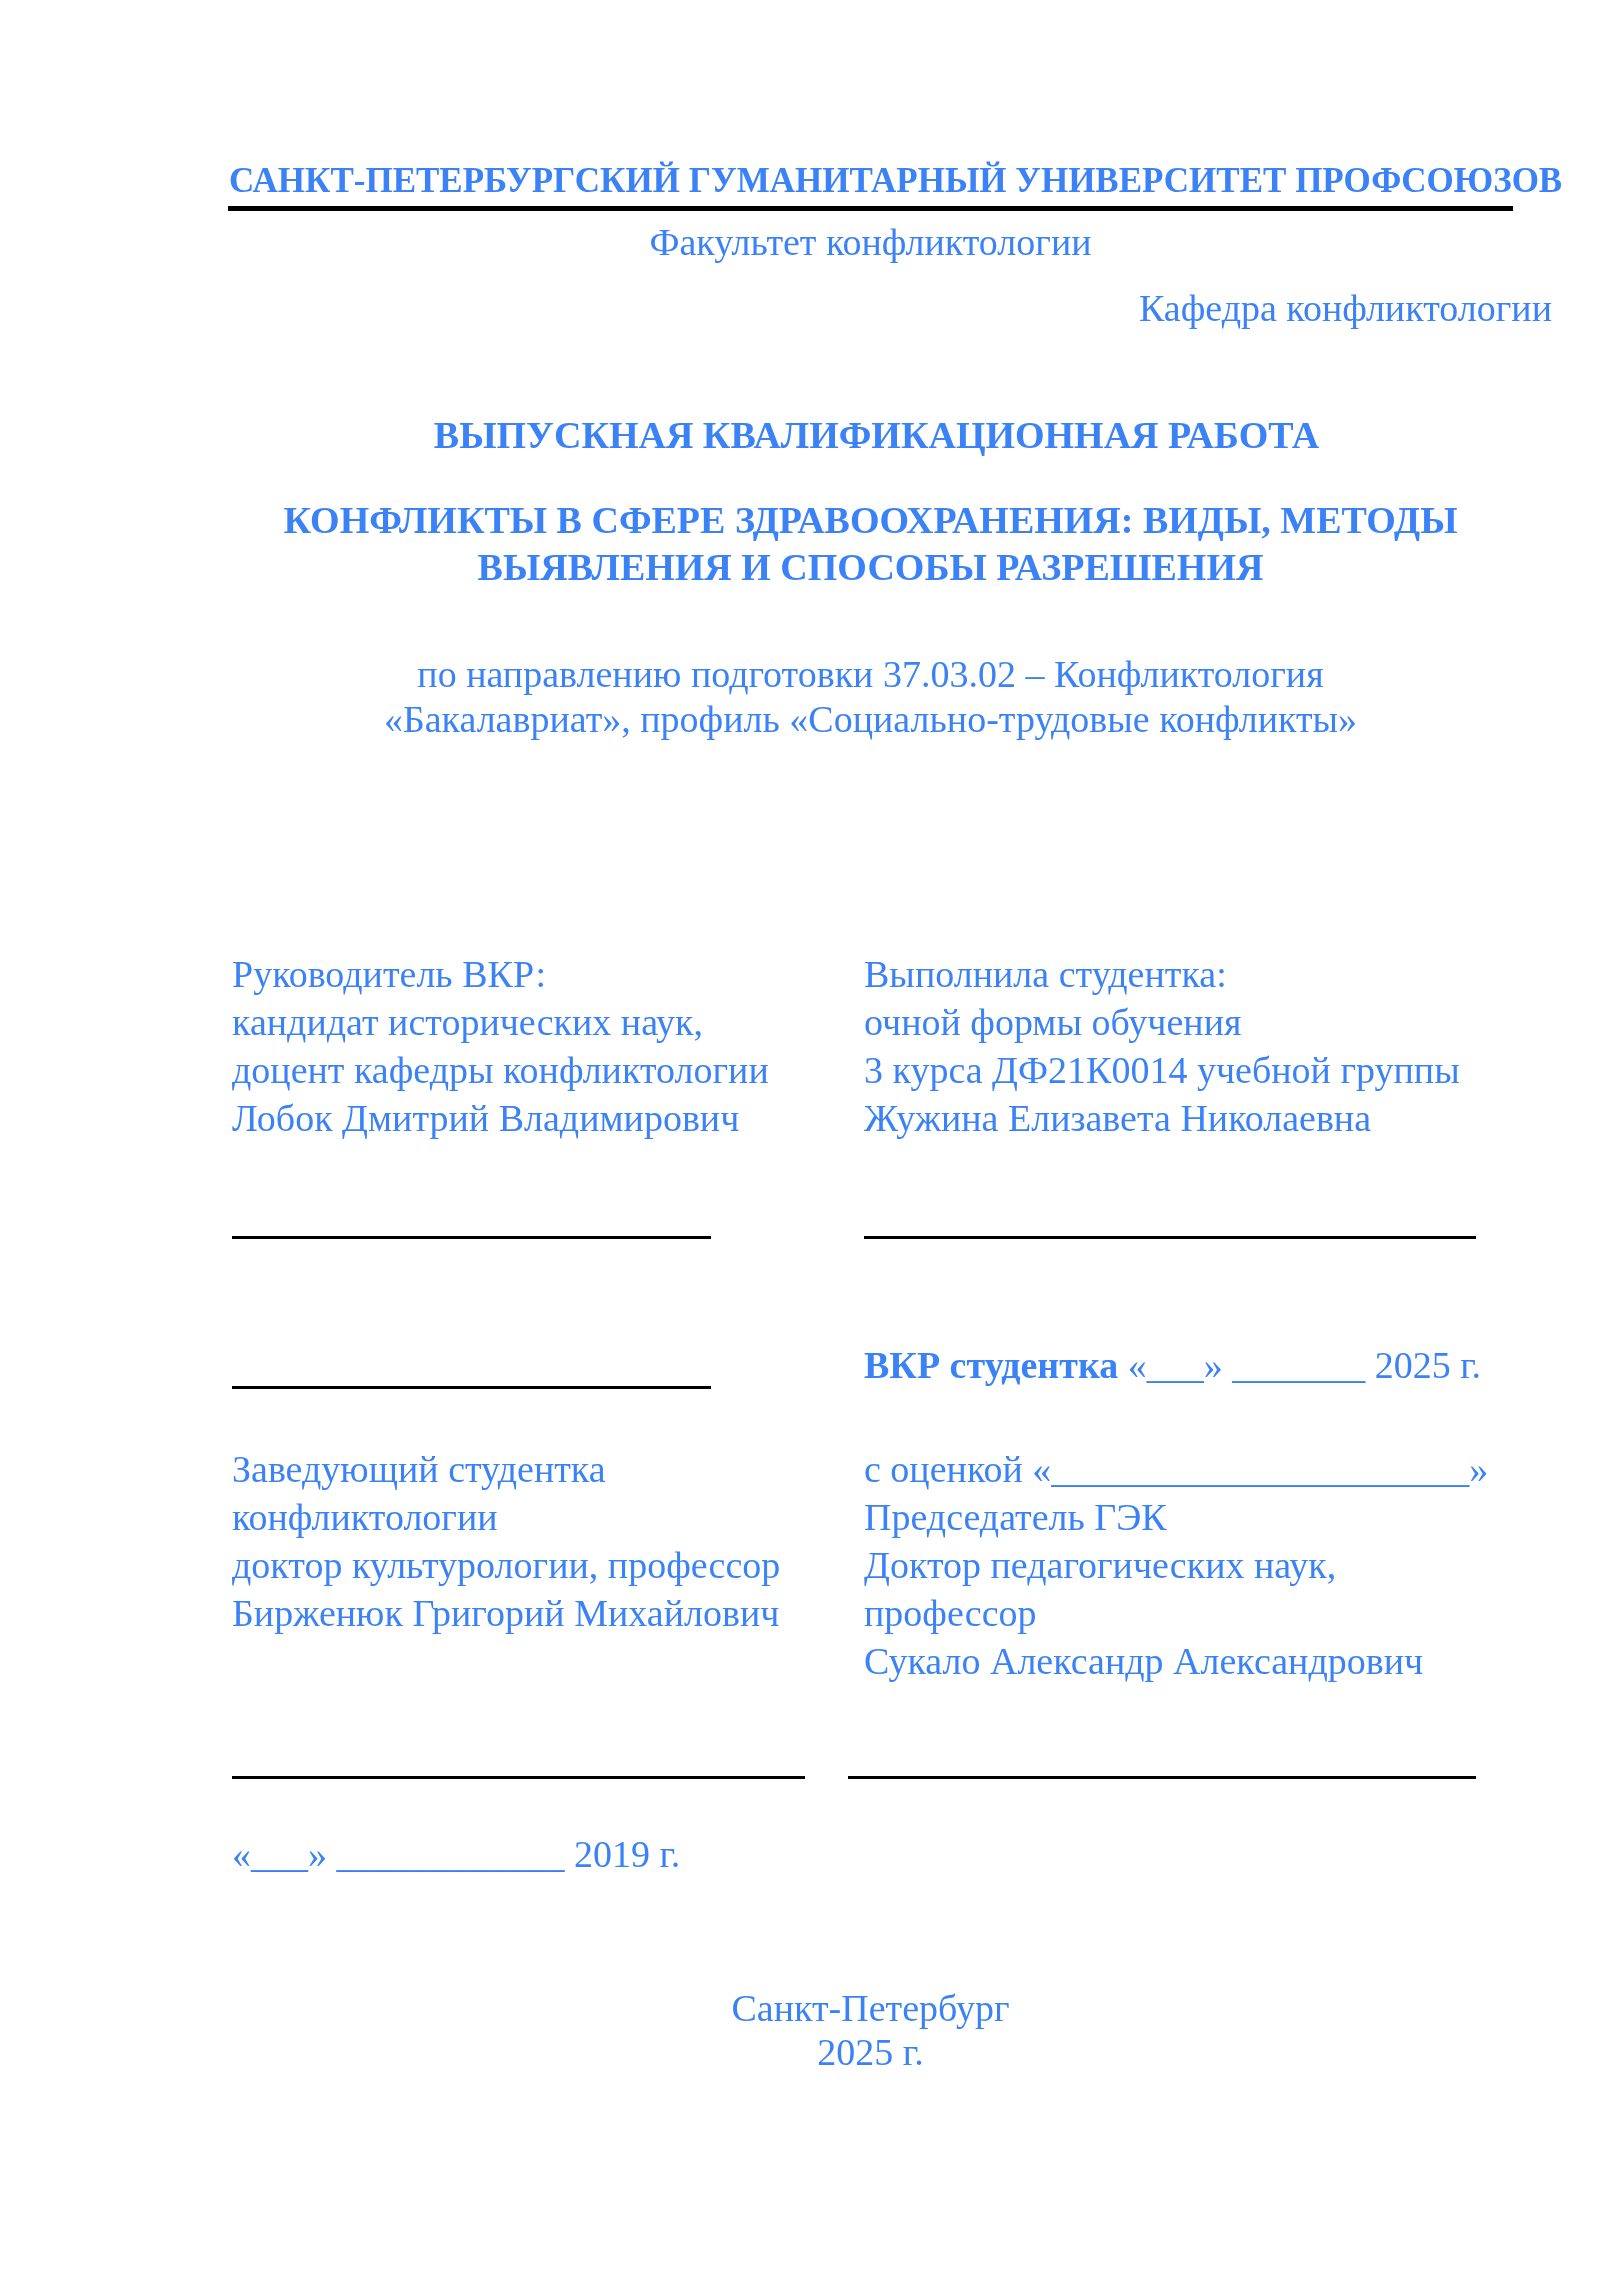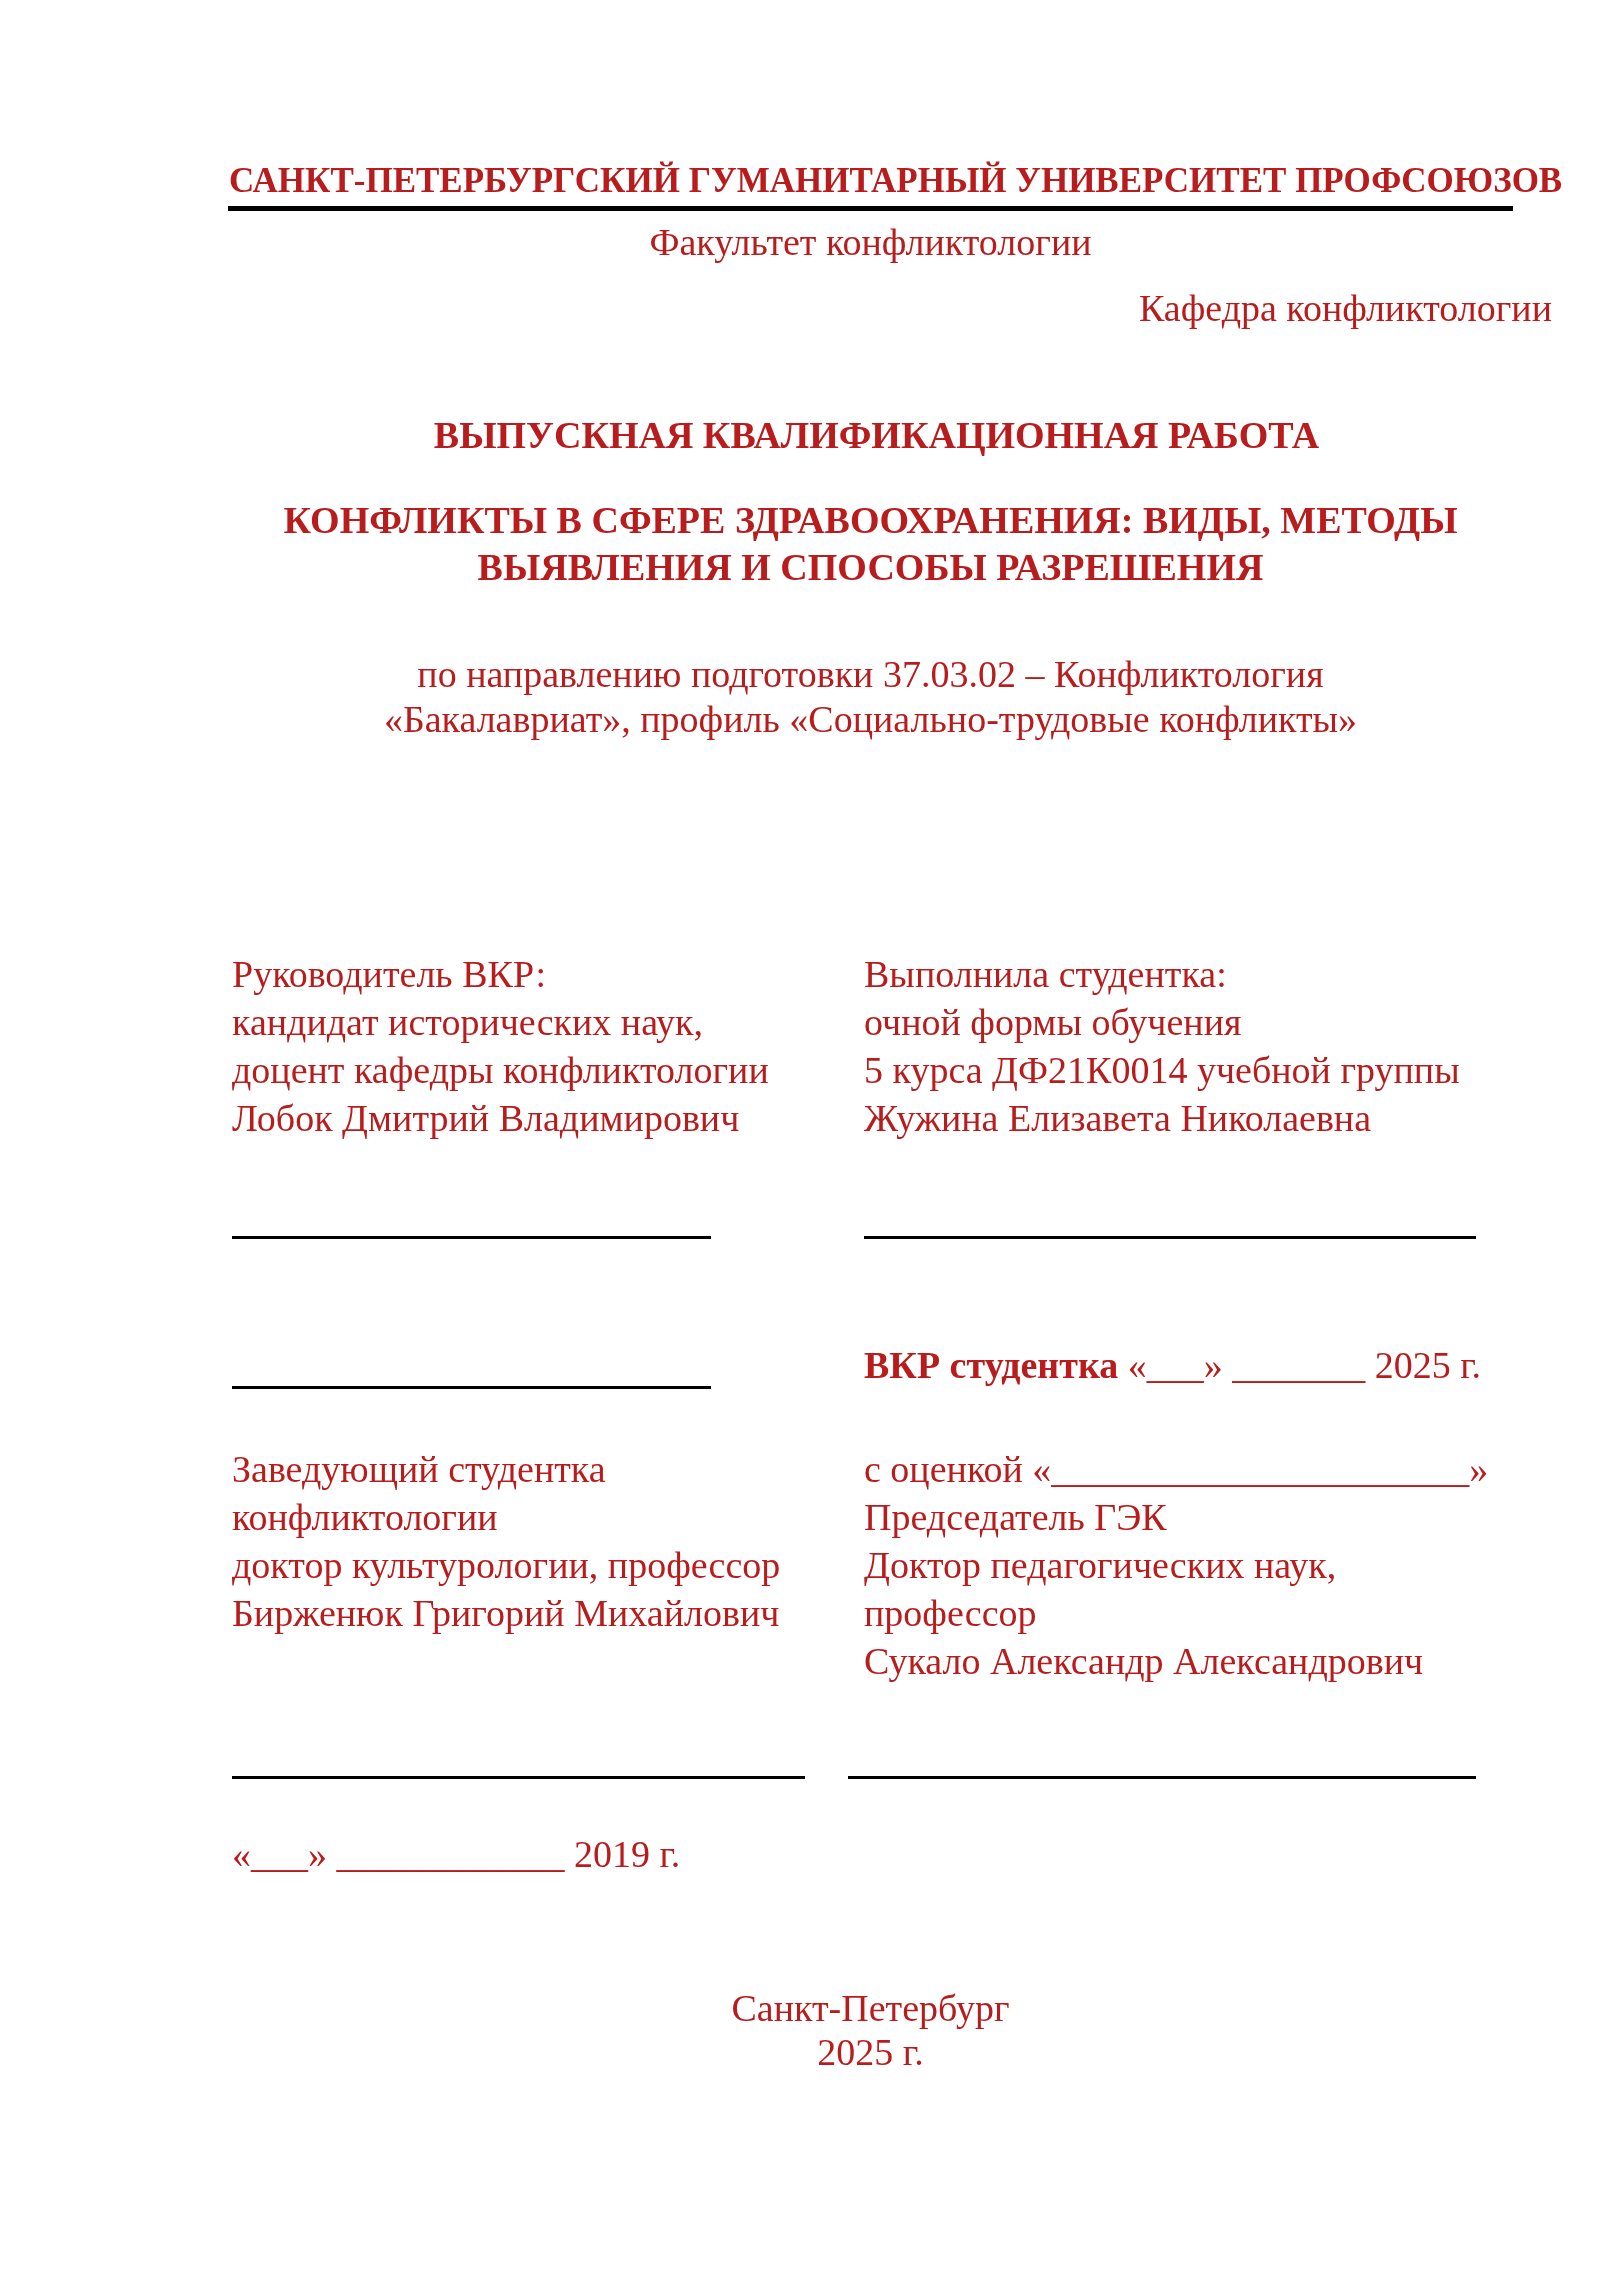--- a/index.html
+++ b/index.html
@@ -1,21 +1,21 @@
 <!DOCTYPE html>
 <html style="font-size:12.6px"><head>
 <meta charset="utf-8">
 <style>
   html,body{margin:0;padding:0;background:#ffffff;}
   .page{
     position:relative;
     width:1623px;
     height:2295px;
     background:#ffffff;
-    color:#b91c1c;
+    color:#3b82f6;
     font-family:"Liberation Serif","DejaVu Serif",serif;
     font-size:38px;
     overflow:hidden;
   }
   .abs{position:absolute;white-space:pre;}
   .center{text-align:center;}
   .bold{font-weight:bold;}
   .bar{position:absolute;background:#000000;}
 </style>
 </head>
@@ -39,21 +39,21 @@
   <div class="abs center" style="left:229px;top:652px;width:1283px;line-height:45px;">по направлению подготовки 37.03.02 – Конфликтология
 «Бакалавриат», профиль «Социально-трудовые конфликты»</div>
 
   <div class="abs" style="left:232px;top:950px;line-height:48px;">Руководитель ВКР:
 кандидат исторических наук,
 доцент кафедры конфликтологии
 Лобок Дмитрий Владимирович</div>
 
   <div class="abs" style="left:864px;top:950px;line-height:48px;">Выполнила студентка:
 очной формы обучения
-5 курса ДФ21К0014 учебной группы
+3 курса ДФ21К0014 учебной группы
 Жужина Елизавета Николаевна</div>
 
   <div class="bar" style="left:232px;top:1236px;width:479px;height:3.1px;"></div>
 
   <div class="bar" style="left:864px;top:1236px;width:612px;height:3.1px;"></div>
 
   <div class="bar" style="left:232px;top:1386px;width:479px;height:3.1px;"></div>
 
   <div class="abs" style="left:864px;top:1341px;line-height:48px;"><b>ВКР студентка</b><span> «___» _______ 2025 г.</span></div>
 

